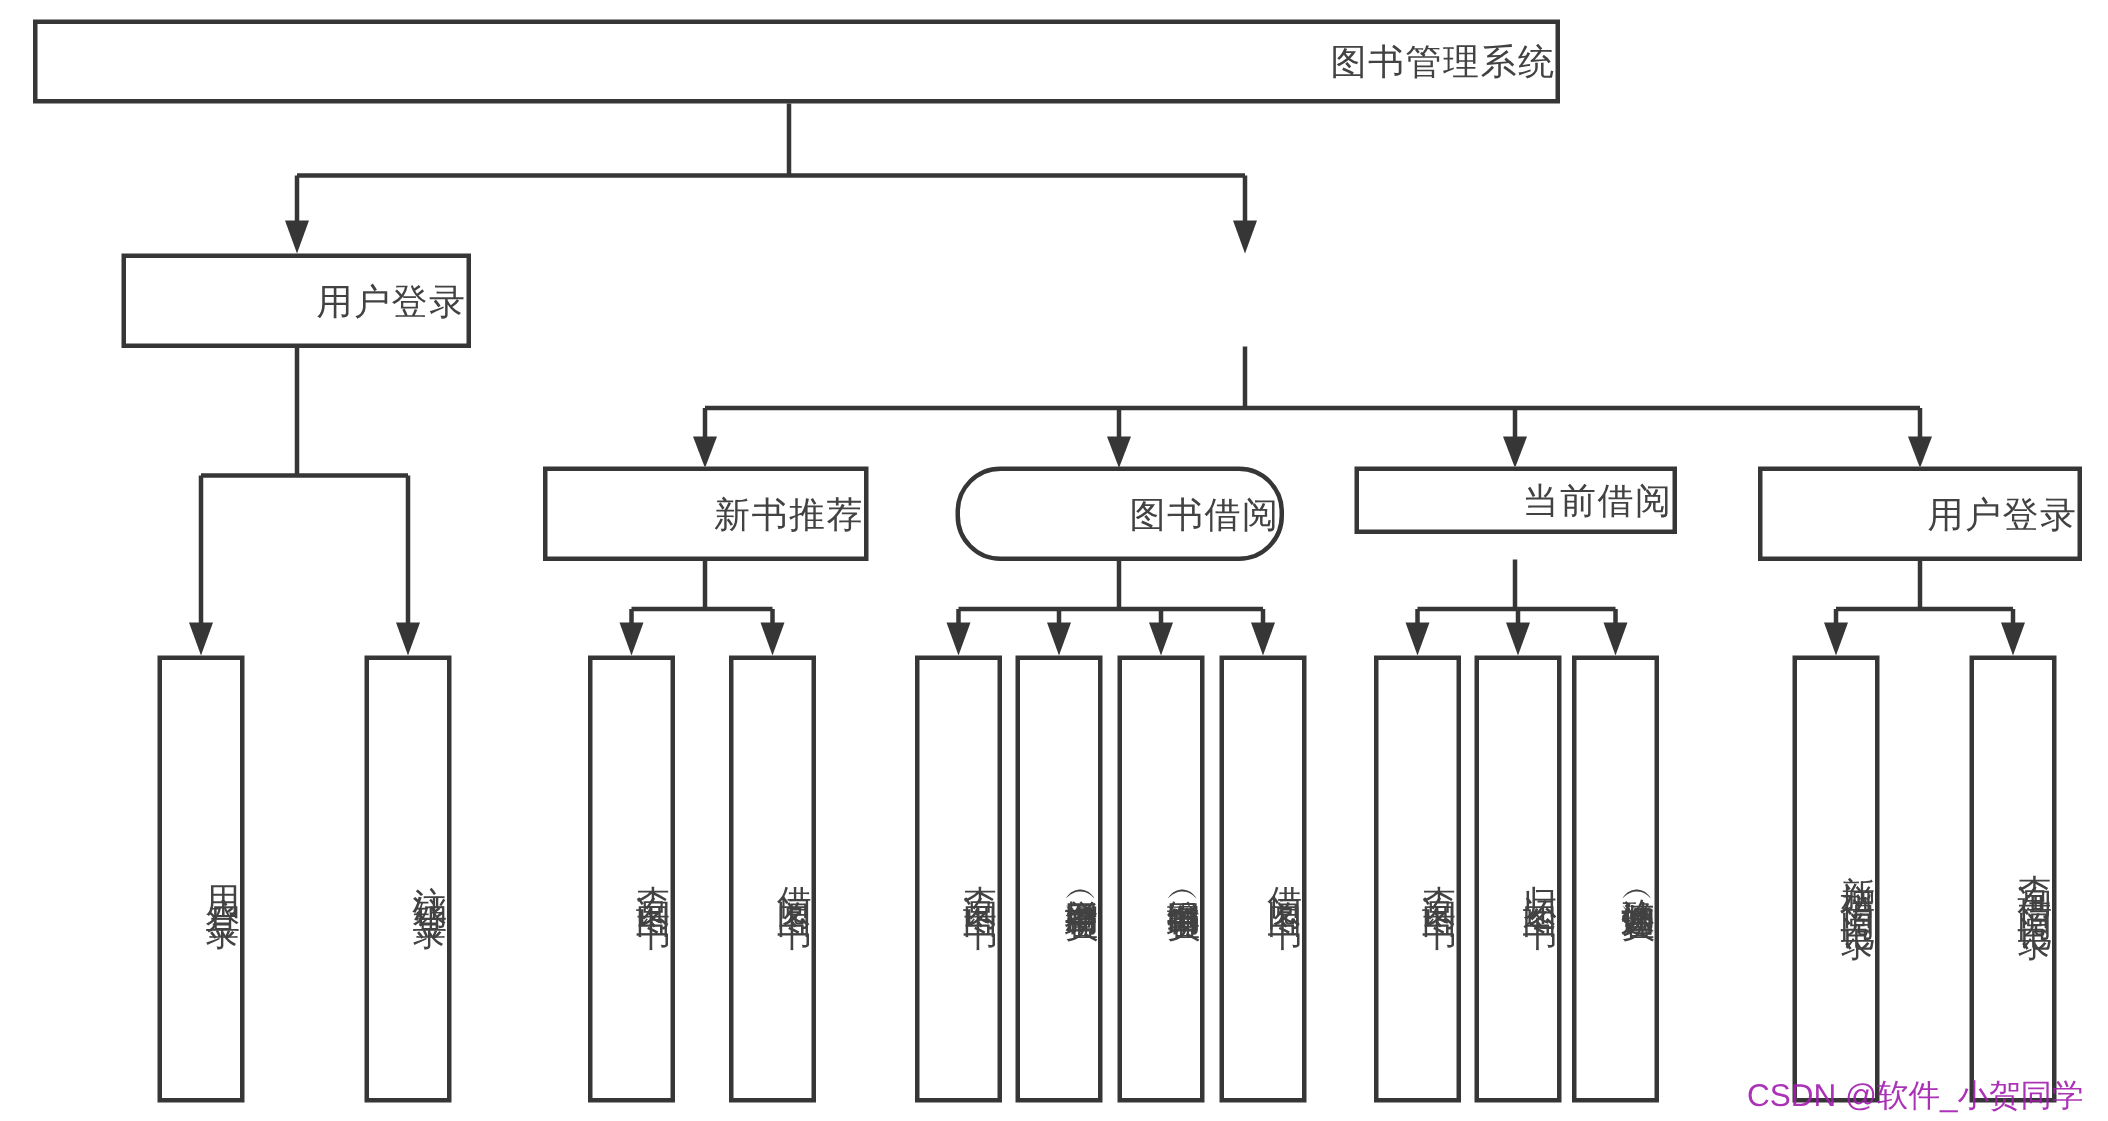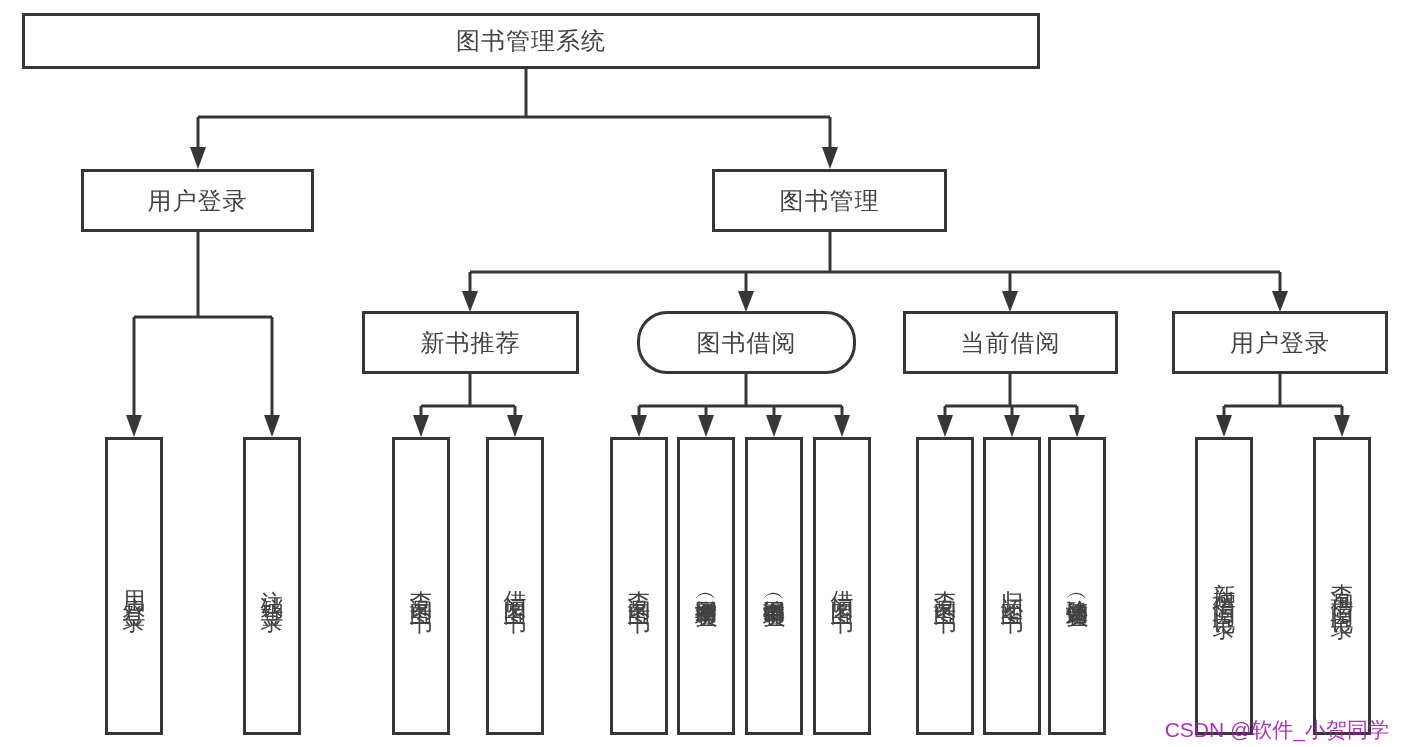--- a/index.html
+++ b/index.html
@@ -18,21 +18,21 @@
     height: 747px;
     pointer-events: none;
   }
   .node {
     position: absolute;
     box-sizing: border-box;
     border: 3px solid #363636;
     background: #ffffff;
     display: flex;
     align-items: center;
-    justify-content: center;
+    justify-content: flex-end;
     color: #424242;
   }
   .hnode { font-size: 24px; letter-spacing: 1px; }
   .vnode span {
     writing-mode: vertical-rl;
     text-orientation: mixed;
     font-size: 23px;
     letter-spacing: 7px;
     line-height: 1;
   }
@@ -122,31 +122,28 @@
     </g>
   </svg>
 
   <div class="node hnode" style="left:22px; top:13px; width:1018px; height:56px;">
     <span>图书管理系统</span>
   </div>
 
   <div class="node hnode" style="left:81px; top:169px; width:233px; height:63px;">
     <span>用户登录</span>
   </div>
-  <div class="node hnode" style="left:712px; top:169px; width:235px; height:63px;">
-    <span>图书管理</span>
-  </div>
 
   <div class="node hnode" style="left:362px; top:311px; width:217px; height:63px;font-family:Liberation Mono, monospace;">
     <span>新书推荐</span>
   </div>
   <div class="node hnode" style="left:637px; top:311px; width:219px; height:63px;border-radius:30px;">
     <span>图书借阅</span>
   </div>
-  <div class="node hnode" style="left:903px; top:311px; width:215px; height:63px;">
+  <div class="node hnode" style="left:903px; top:311px; width:215px; height:45px;">
     <span>当前借阅</span>
   </div>
   <div class="node hnode" style="left:1172px; top:311px; width:216px; height:63px;">
     <span>用户登录</span>
   </div>
 
   <div class="node vnode" style="left:105px; top:437px; width:58px; height:298px;">
     <span>用户登录</span>
   </div>
   <div class="node vnode" style="left:243px; top:437px; width:58px; height:298px;">

